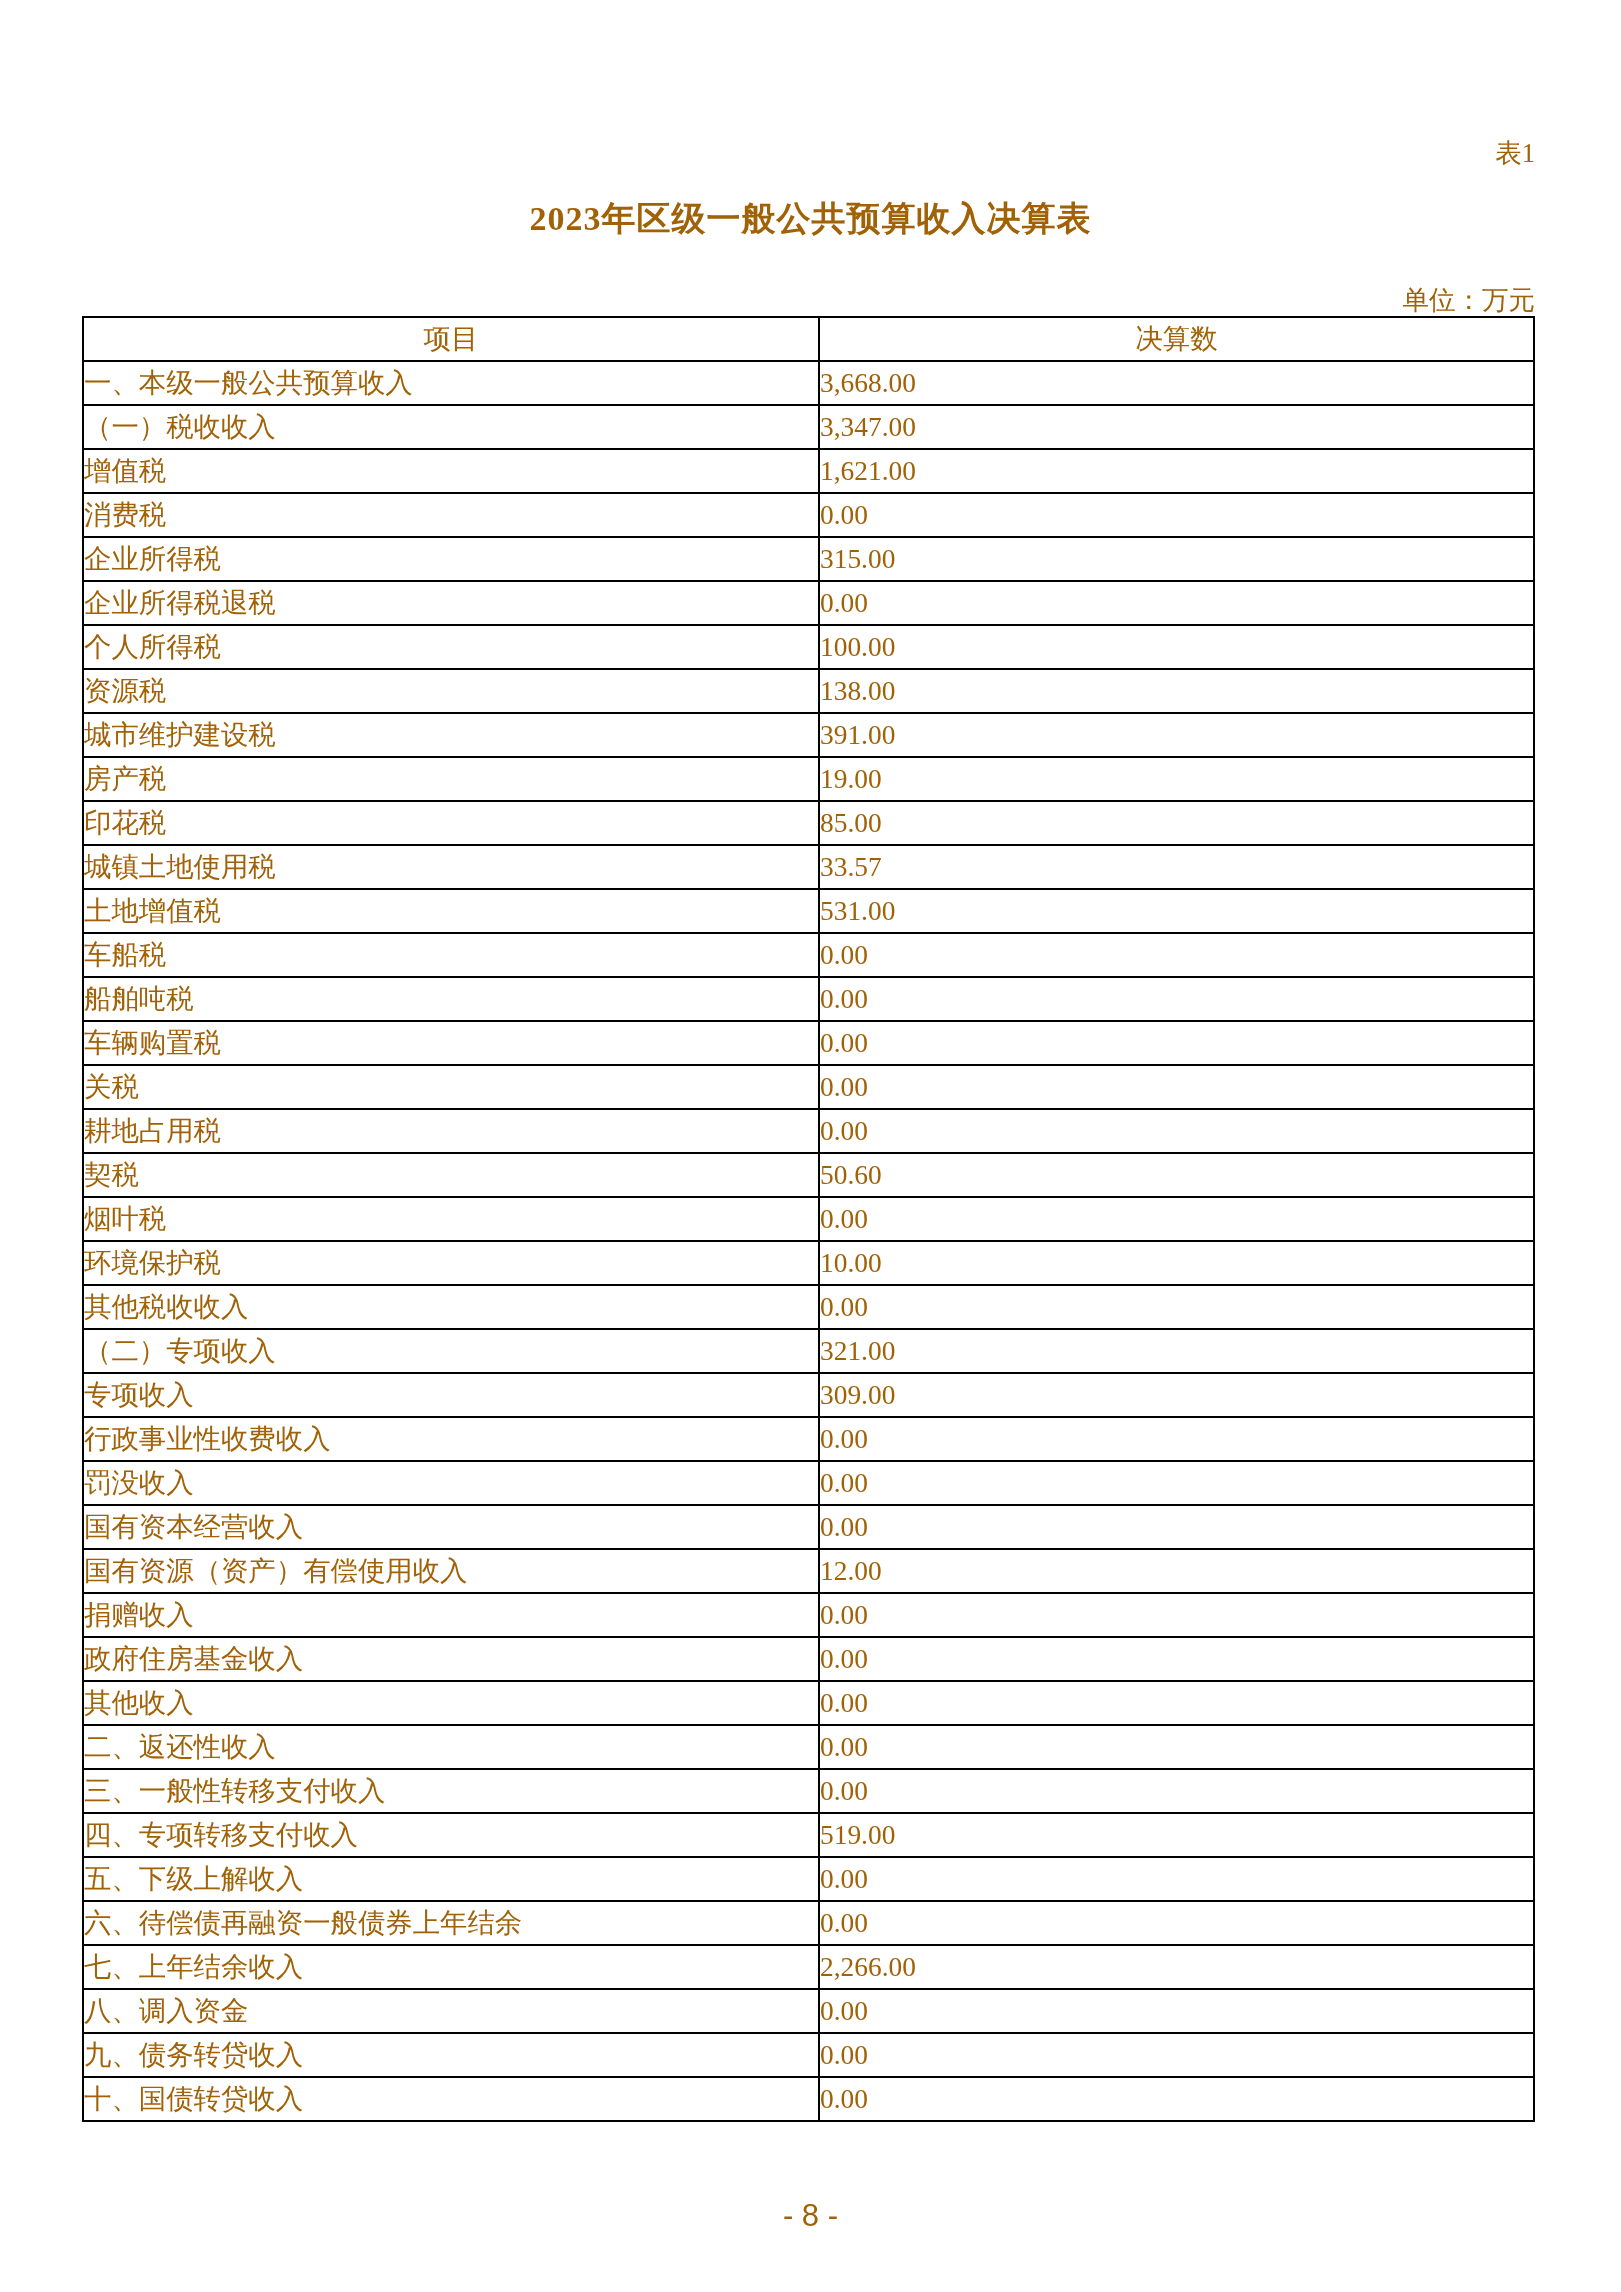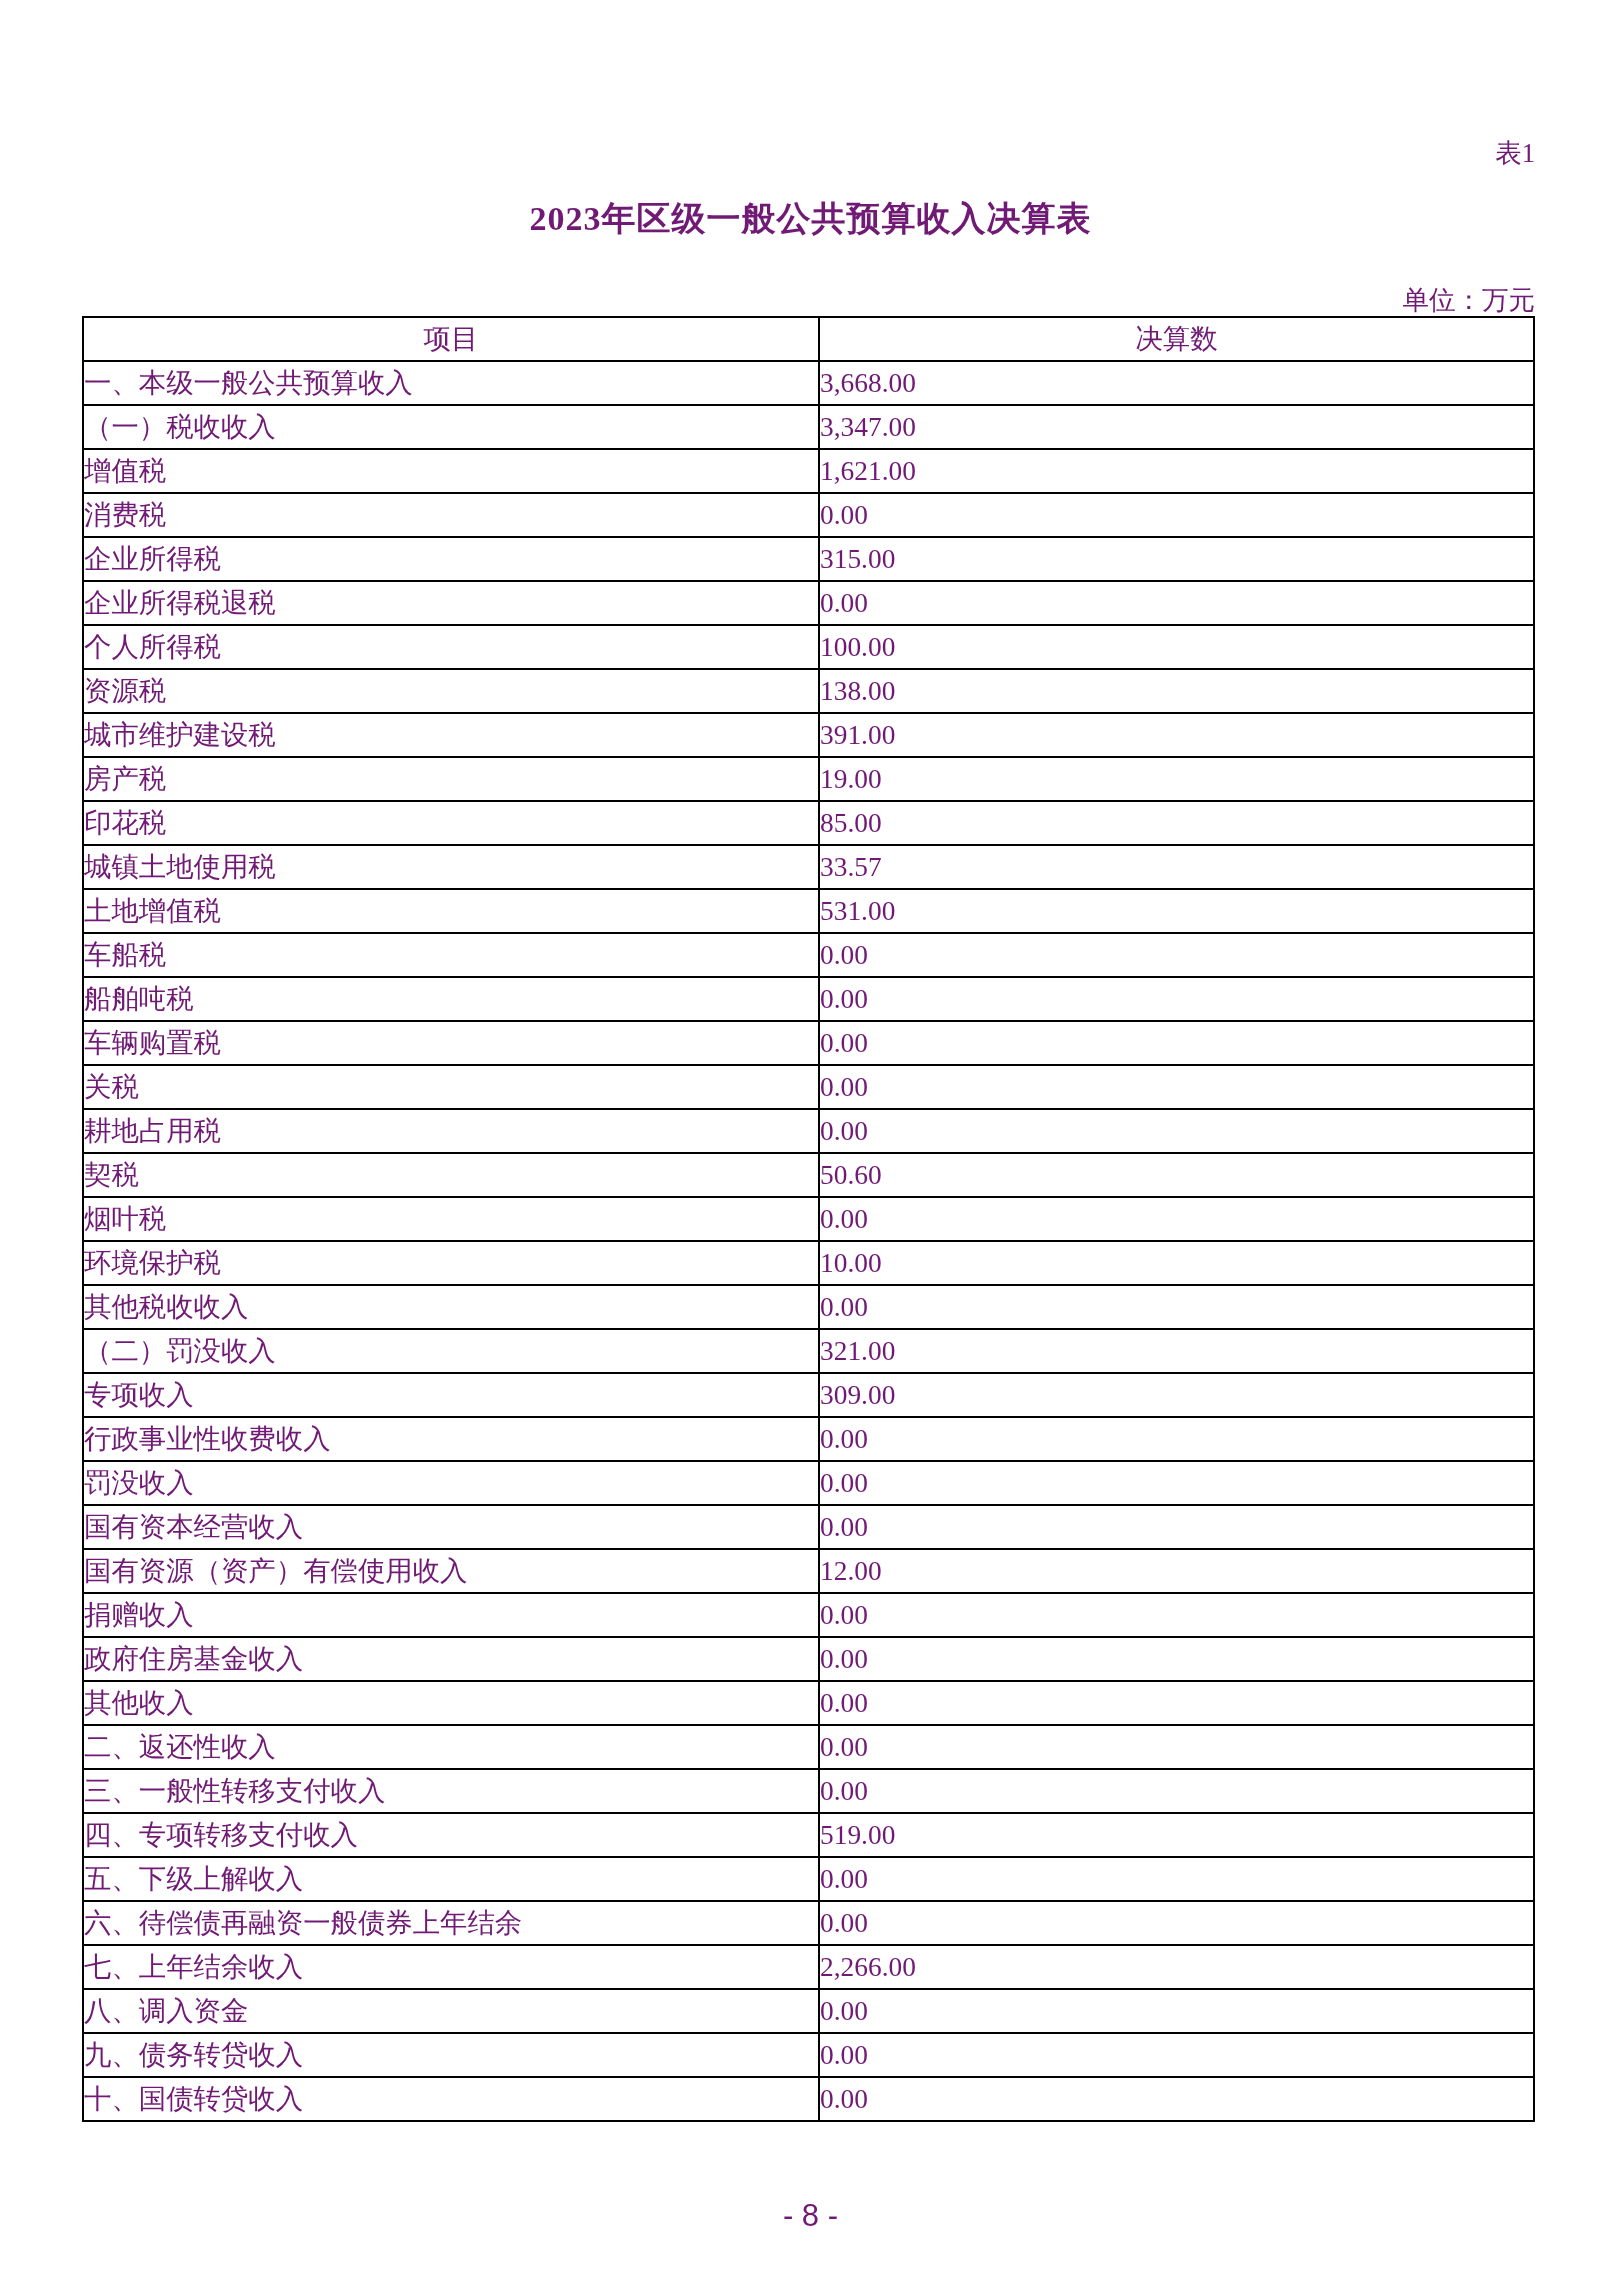--- a/index.html
+++ b/index.html
@@ -5,21 +5,21 @@
   html, body {
     margin: 0;
     padding: 0;
     background: #ffffff;
   }
   .page {
     position: relative;
     width: 1621px;
     height: 2293px;
     background: #ffffff;
-    color: #701a75;
+    color: #a16207;
     font-family: "Liberation Serif", "DejaVu Serif", serif;
     overflow: hidden;
   }
   .corner-label {
     position: absolute;
     top: 135px;
     right: 86px;
     font-size: 26.5px;
   }
   .doc-title {
@@ -205,21 +205,21 @@
     <td class="item-cell">环境保护税</td>
     <td class="value-cell">10.00</td>
   </tr>
 
   <tr>
     <td class="item-cell">其他税收收入</td>
     <td class="value-cell">0.00</td>
   </tr>
 
   <tr>
-    <td class="item-cell">（二）罚没收入</td>
+    <td class="item-cell">（二）专项收入</td>
     <td class="value-cell">321.00</td>
   </tr>
 
   <tr>
     <td class="item-cell">专项收入</td>
     <td class="value-cell">309.00</td>
   </tr>
 
   <tr>
     <td class="item-cell">行政事业性收费收入</td>

